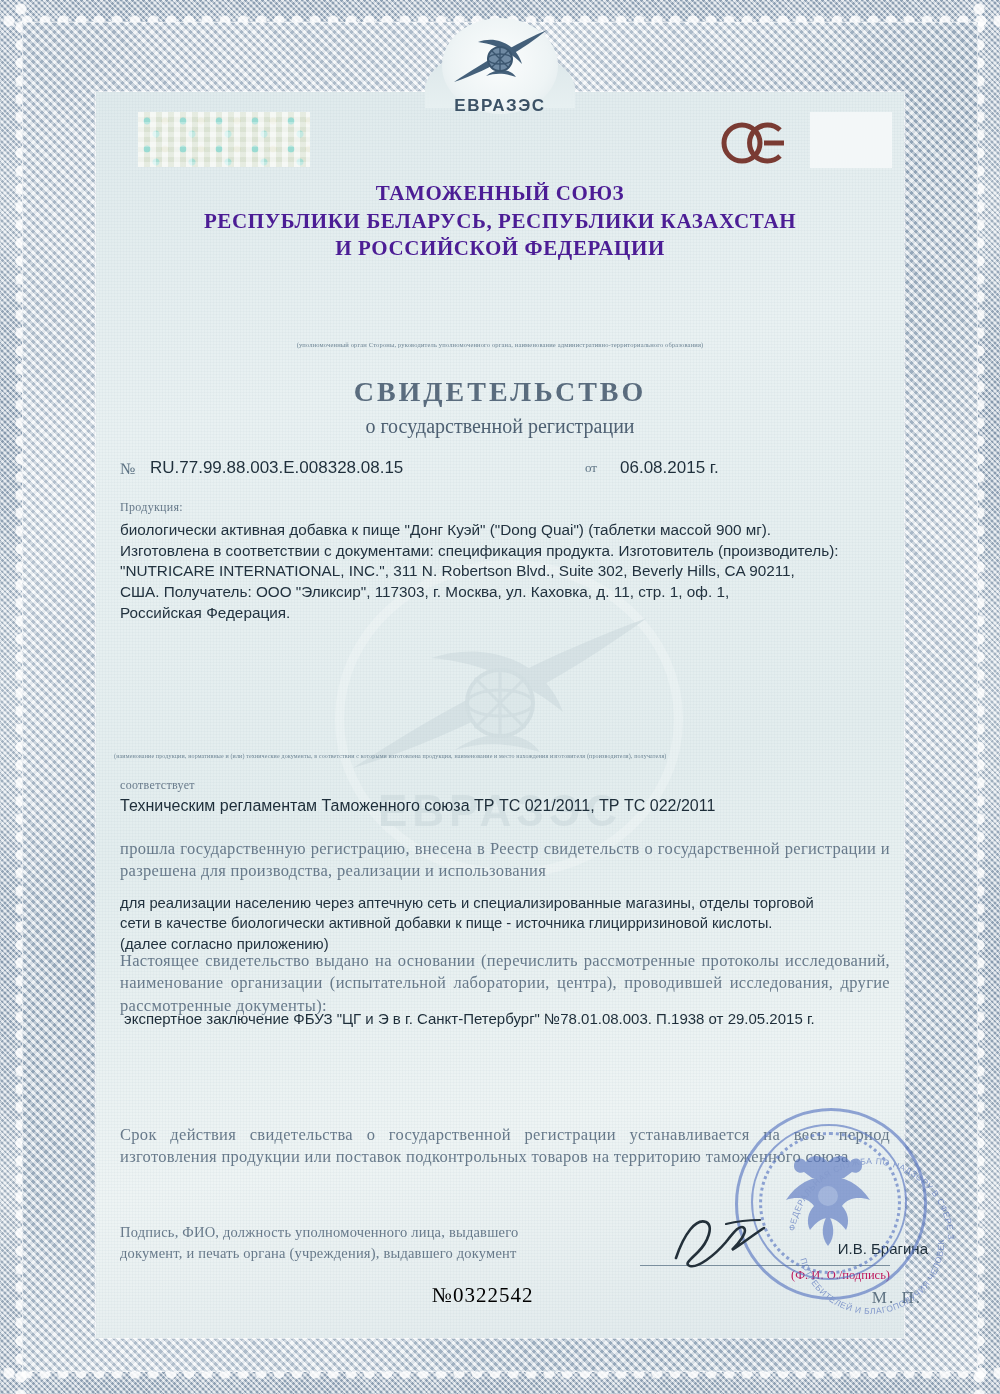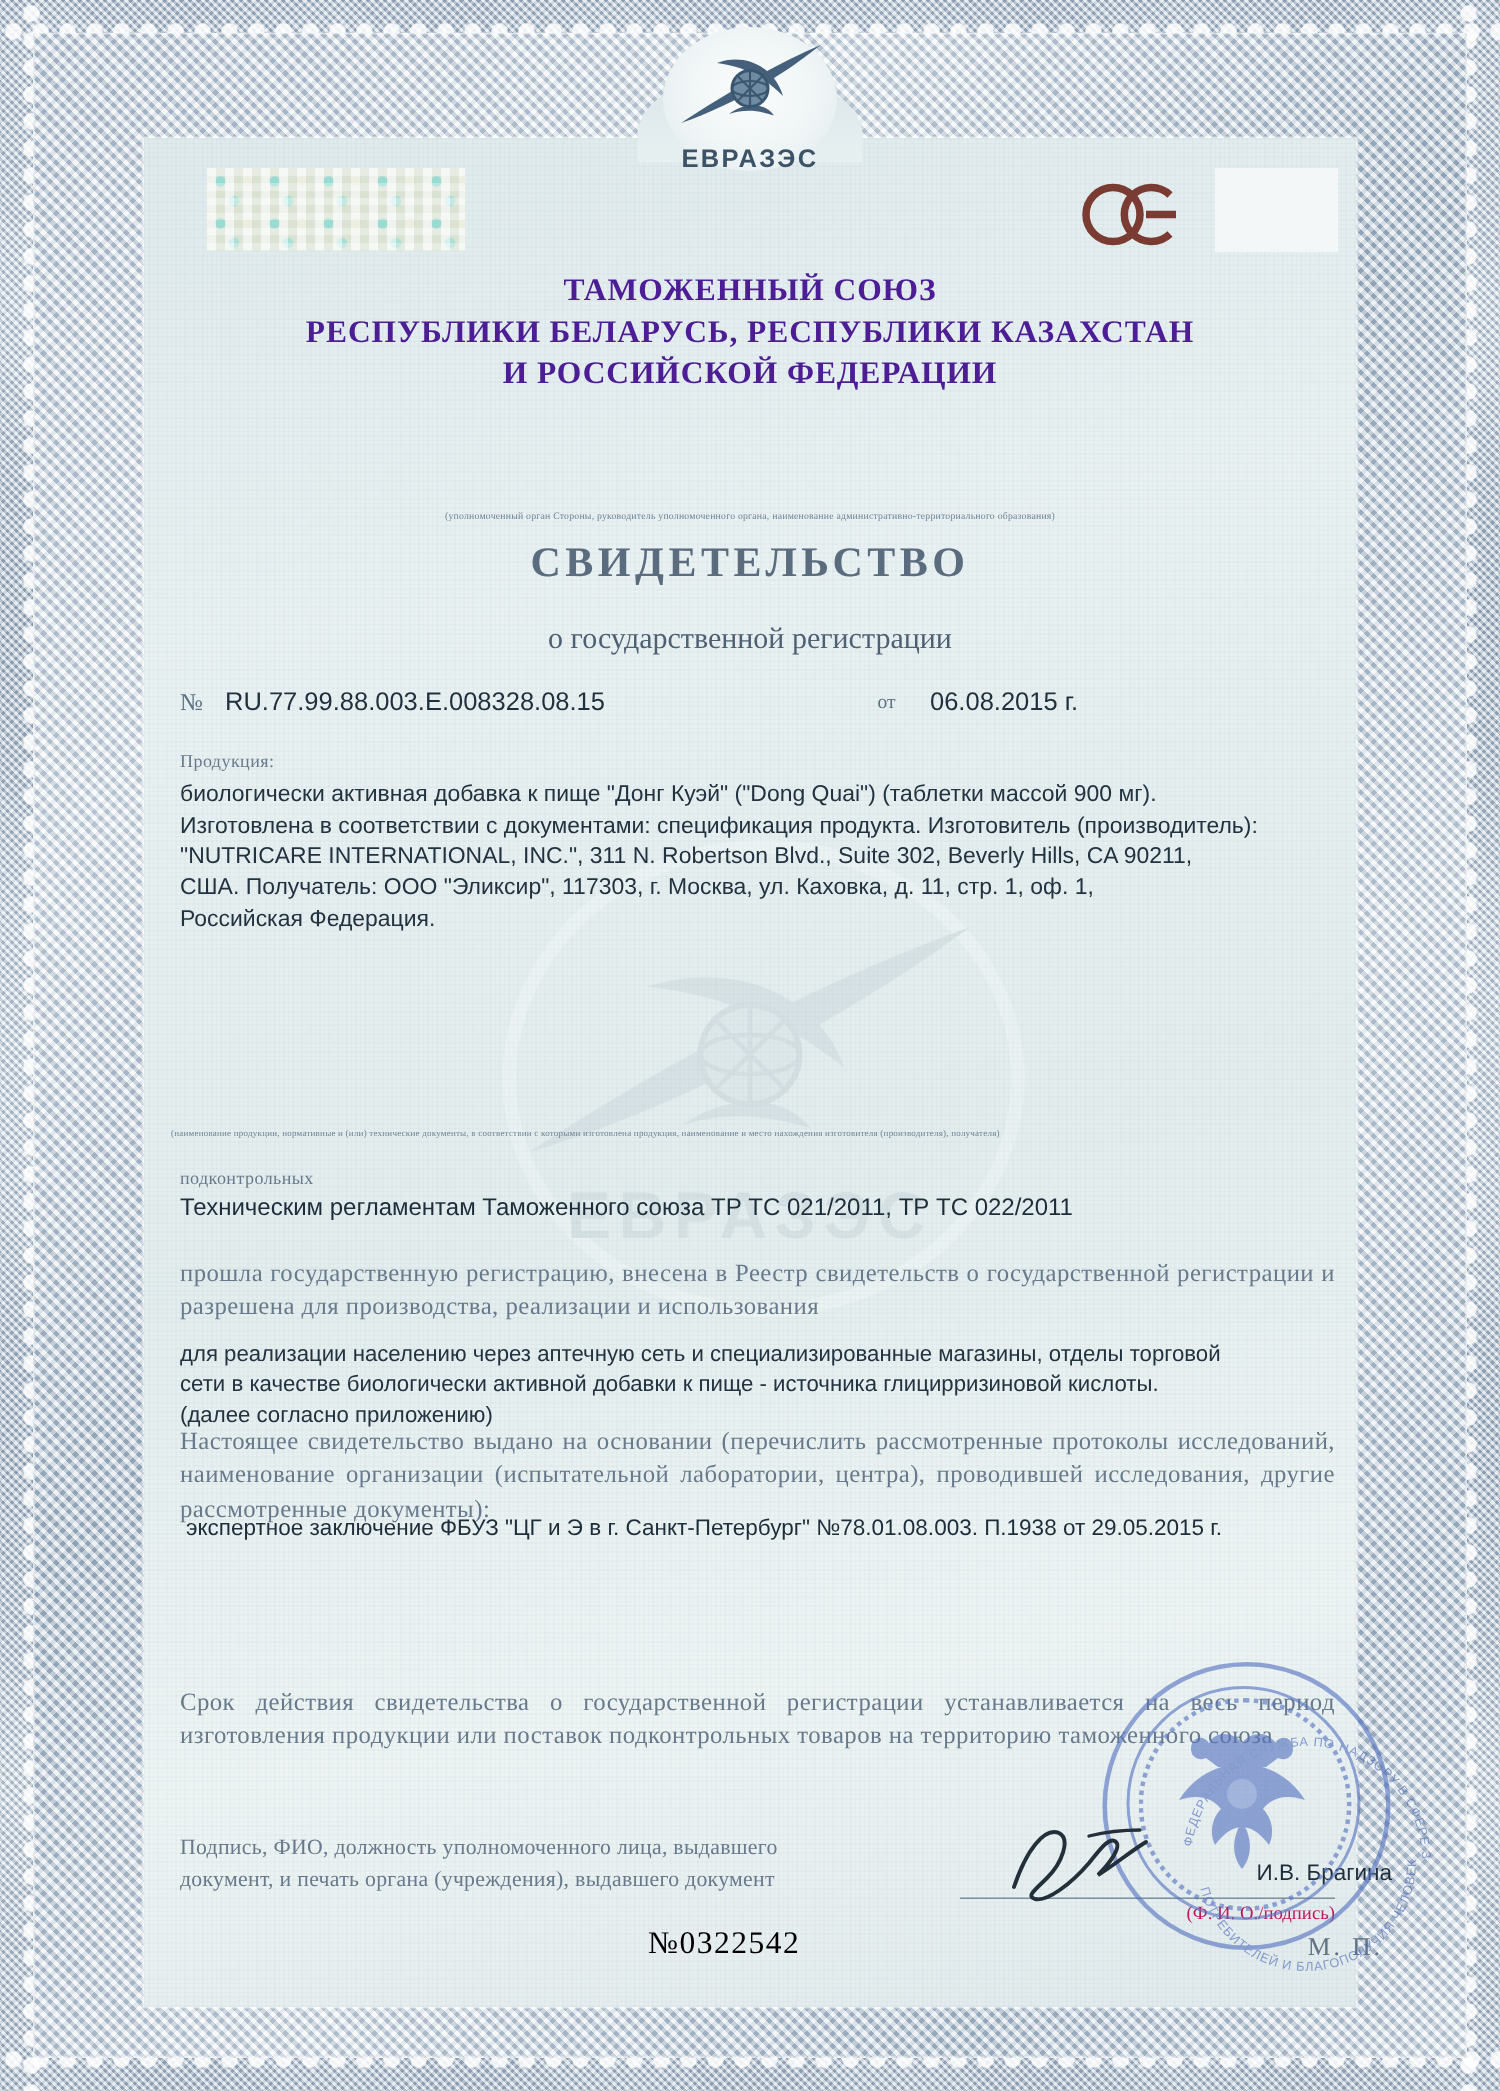--- a/index.html
+++ b/index.html
@@ -214,21 +214,21 @@
     font-size: 6.5px;
     color: #6d8494;
     letter-spacing: .15px;
     white-space: nowrap;
   }
   .cap-1 { left: 0; right: 0; top: 341px; text-align: center; }
 
   .cert-word {
     position: absolute;
     left: 0; right: 0;
-    top: 360px;
+    top: 376px;
     text-align: center;
     font-family: "Liberation Serif", serif;
     font-weight: 700;
     font-size: 28px;
     letter-spacing: 3px;
     color: #5a6c7e;
   }
   .cert-sub {
     position: absolute;
     left: 0; right: 0;
@@ -530,21 +530,21 @@
   <div class="prod-body">
     <div class="body-line">биологически активная добавка к пище "Донг Куэй" ("Dong Quai") (таблетки массой 900 мг).</div>
     <div class="body-line">Изготовлена в соответствии с документами: спецификация продукта. Изготовитель (производитель):</div>
     <div class="body-line">"NUTRICARE INTERNATIONAL, INC.", 311 N. Robertson Blvd., Suite 302, Beverly Hills, CA 90211,</div>
     <div class="body-line">США.  Получатель: ООО "Эликсир", 117303, г. Москва, ул. Каховка, д. 11, стр. 1, оф. 1,</div>
     <div class="body-line">Российская Федерация.</div>
   </div>
 
   <div class="caption-tiny cap-2">(наименование продукции, нормативные и (или) технические документы, в соответствии с которыми изготовлена продукция, наименование и место нахождения изготовителя (производителя), получателя)</div>
 
-  <div class="sec-label match-label">подконтрольных</div>
+  <div class="sec-label match-label">соответствует</div>
   <div class="match-body">Техническим регламентам Таможенного союза ТР ТС 021/2011, ТР ТС 022/2011</div>
 
   <div class="reg-para">прошла государственную регистрацию, внесена в Реестр свидетельств о государственной регистрации и разрешена для производства, реализации и использования</div>
   <div class="reg-fill">
     <div class="body-line">для реализации населению через аптечную сеть и специализированные магазины, отделы торговой</div>
     <div class="body-line">сети в качестве биологически активной добавки к пище - источника глицирризиновой кислоты.</div>
     <div class="body-line">(далее согласно приложению)</div>
   </div>
 
   <div class="basis-para">Настоящее свидетельство выдано на основании (перечислить рассмотренные протоколы исследований, наименование организации (испытательной лаборатории, центра), проводившей исследования, другие рассмотренные документы):</div>

